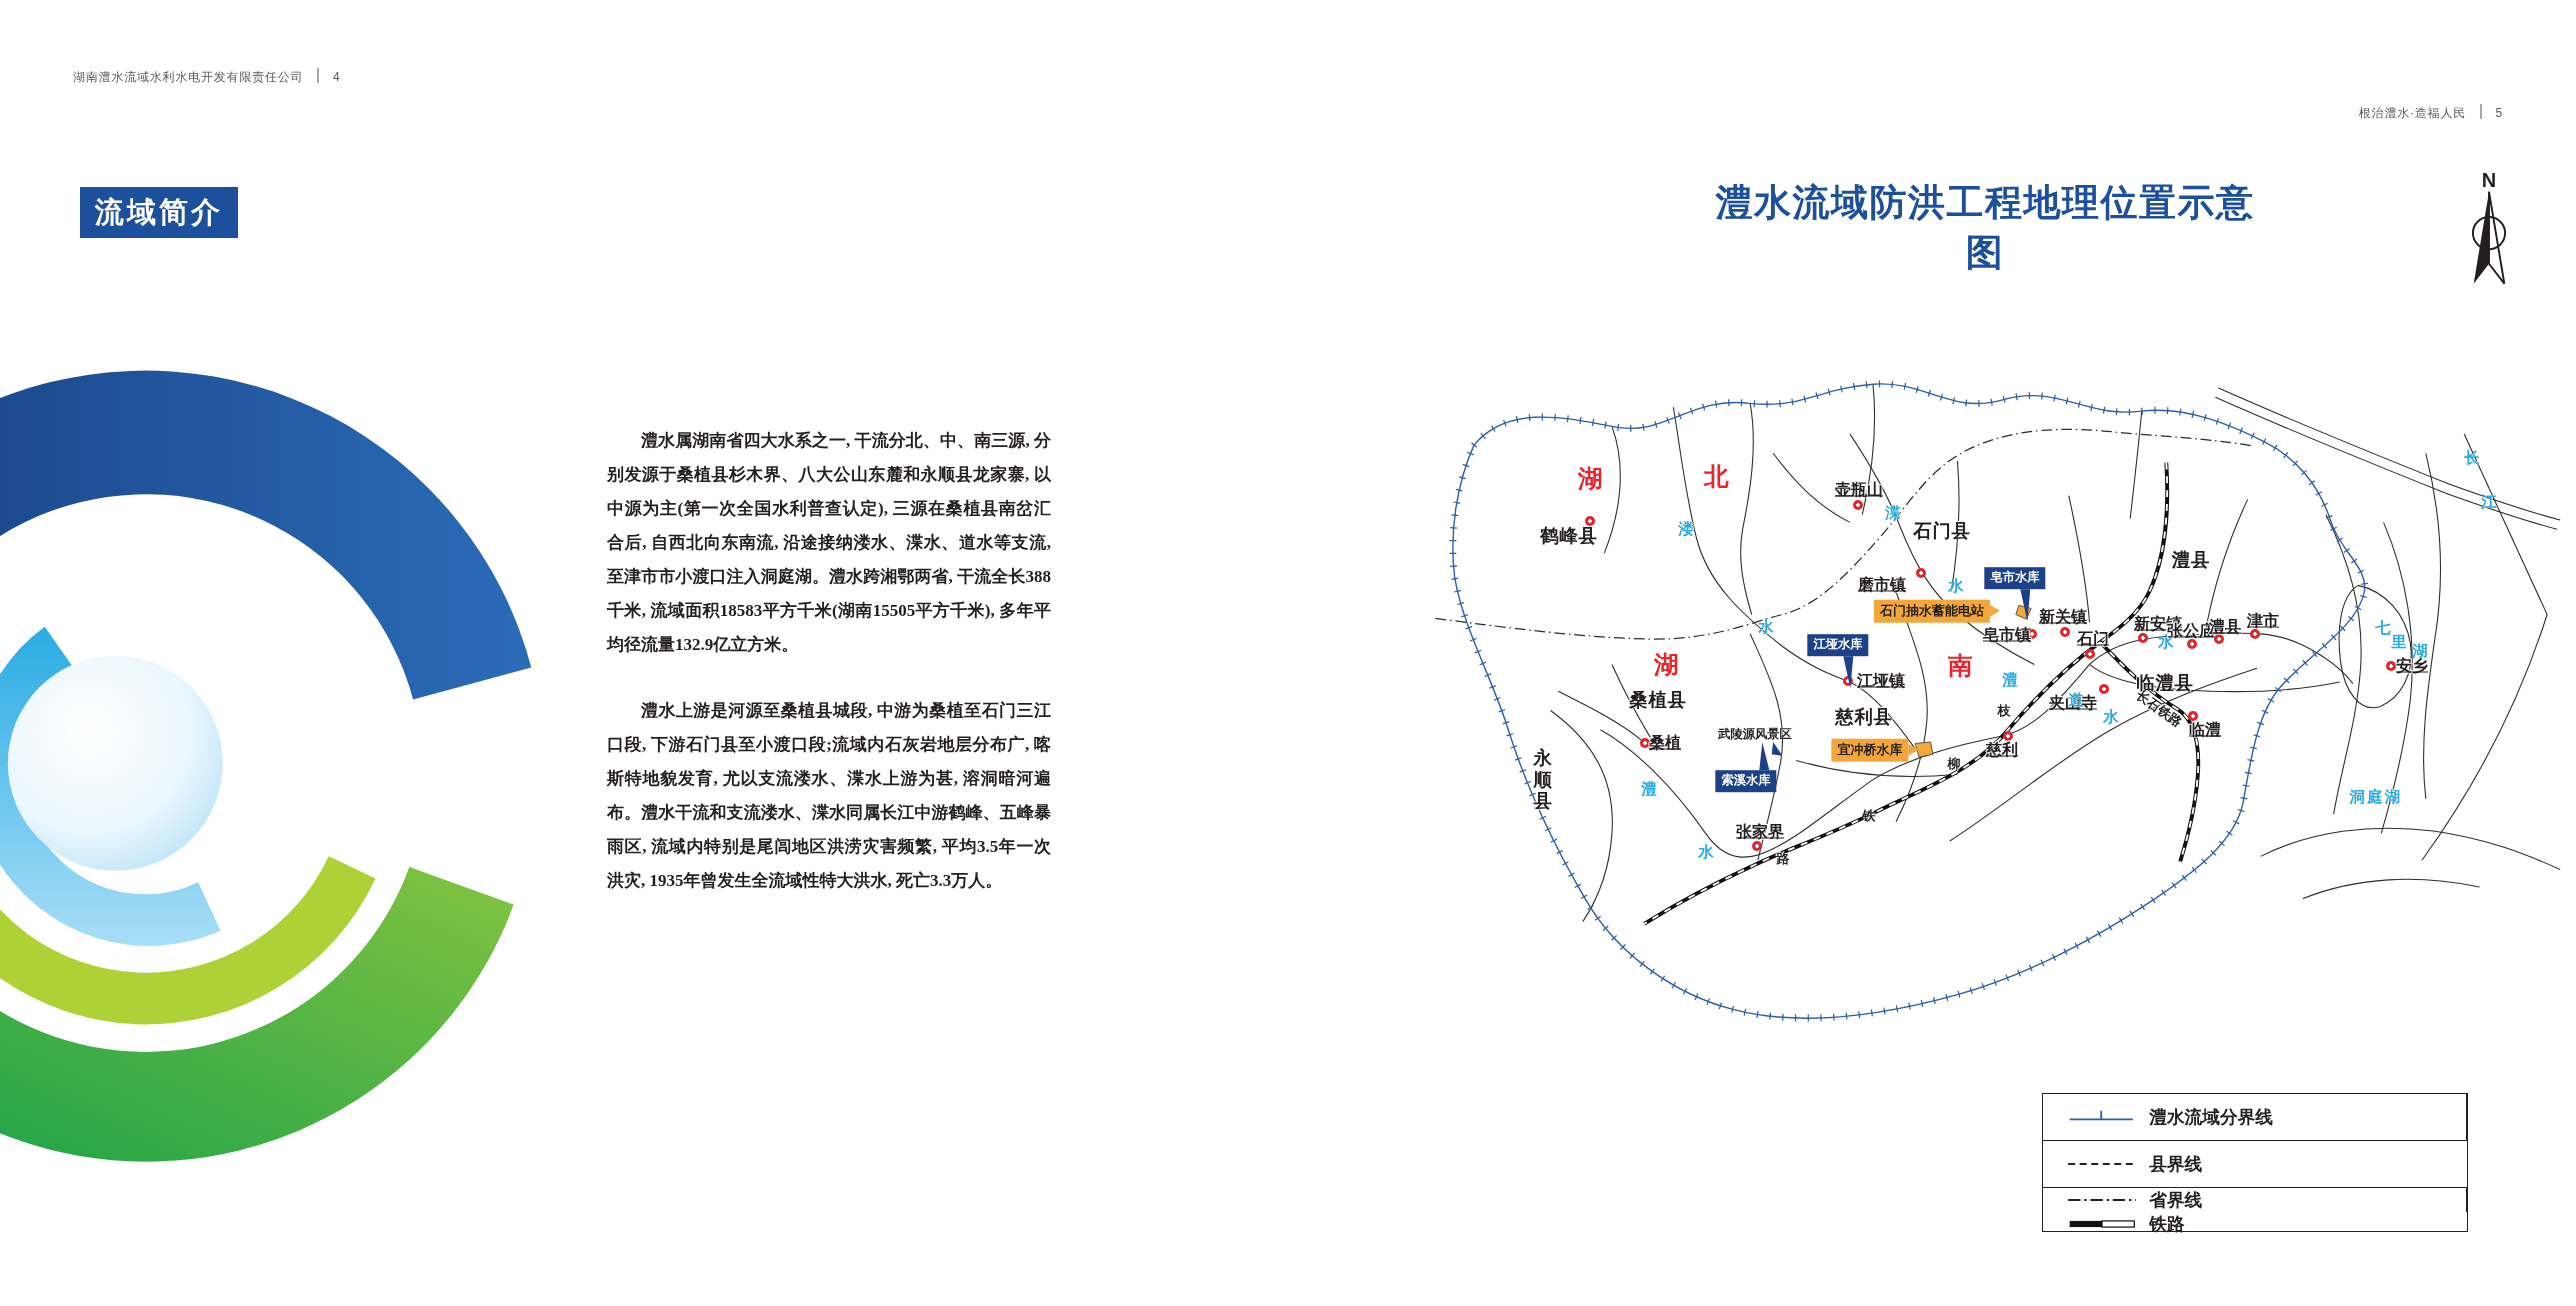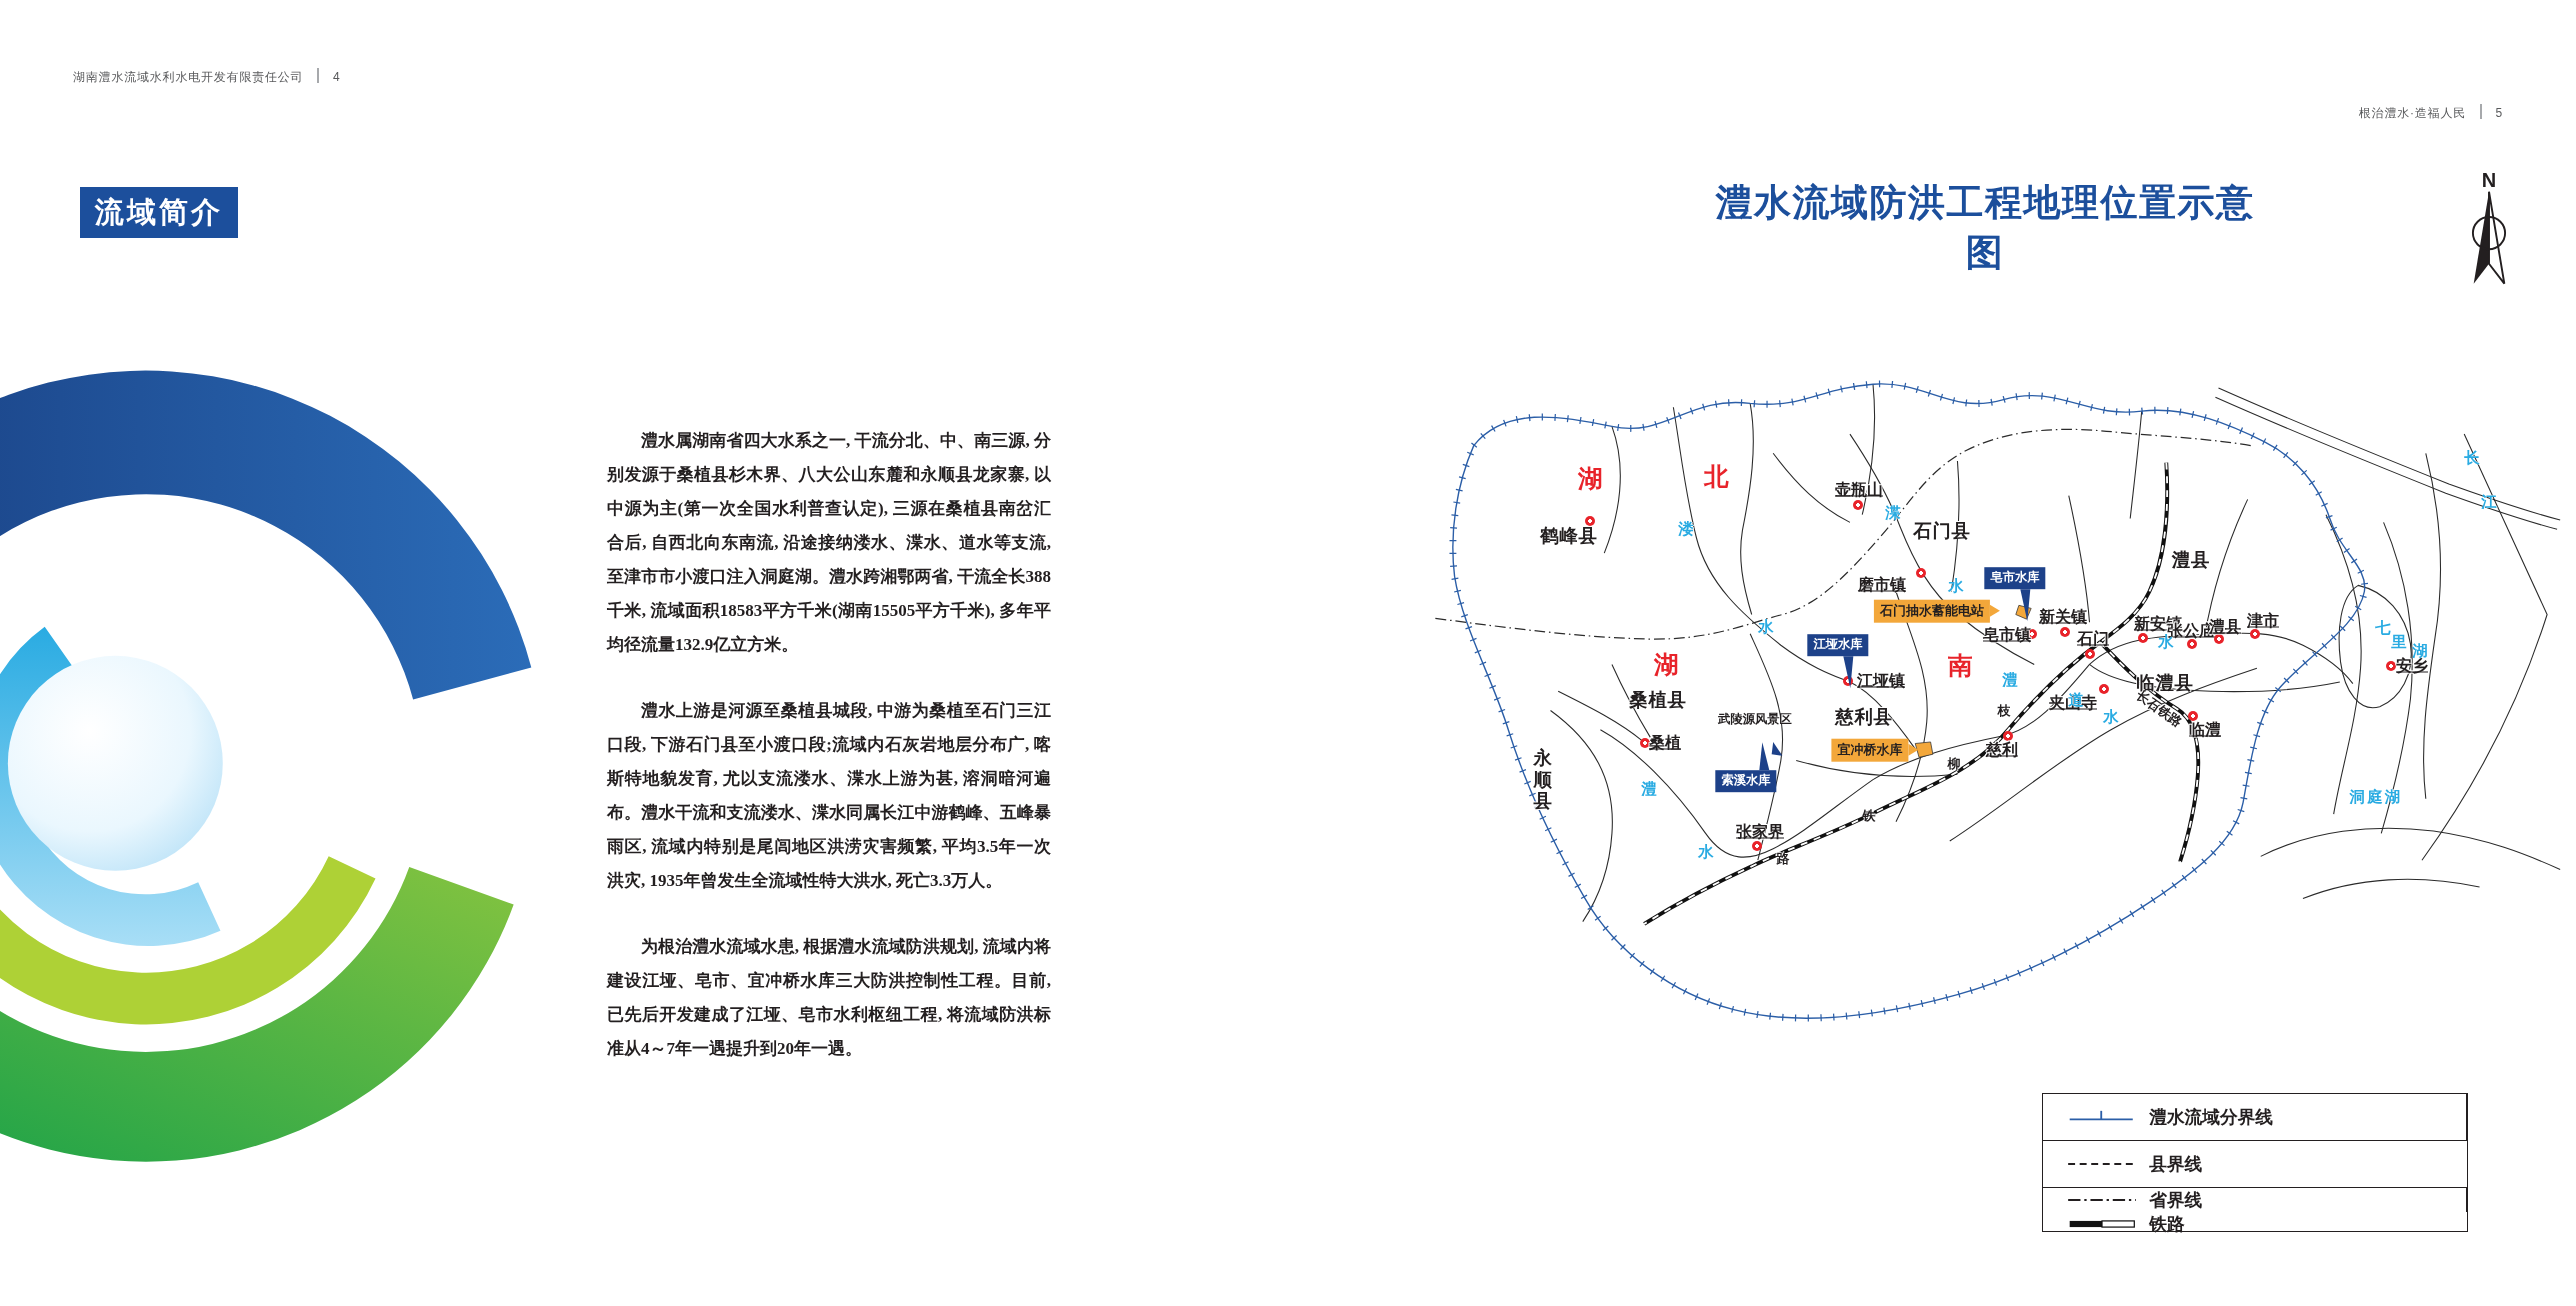--- a/index.html
+++ b/index.html
@@ -99,21 +99,20 @@
     <path d="M-281,805 A520,520 0 1 1 692,450 L538,492 A360,360 0 1 0 -136,737 Z" fill="url(#gBlue)"></path>
     <path d="M-120,698 A330,330 0 0 0 489,725 L428,696 A262,262 0 0 1 -56,675 Z" fill="#aed136"></path>
     <path d="M58,397 A230,230 0 0 0 287,793 L258,730 A160,160 0 0 1 98,454 Z" fill="url(#gCyan)"></path>
     <circle cx="150" cy="575" r="140" fill="url(#gSphere)"></circle>
   </g>
 </svg>
 
 <div class="bodytext">
   <p>澧水属湖南省四大水系之一, 干流分北、中、南三源, 分别发源于桑植县杉木界、八大公山东麓和永顺县龙家寨, 以中源为主(第一次全国水利普查认定), 三源在桑植县南岔汇合后, 自西北向东南流, 沿途接纳溇水、渫水、道水等支流, 至津市市小渡口注入洞庭湖。澧水跨湘鄂两省, 干流全长388千米, 流域面积18583平方千米(湖南15505平方千米), 多年平均径流量132.9亿立方米。</p>
   <p>澧水上游是河源至桑植县城段, 中游为桑植至石门三江口段, 下游石门县至小渡口段;流域内石灰岩地层分布广, 喀斯特地貌发育, 尤以支流溇水、渫水上游为甚, 溶洞暗河遍布。澧水干流和支流溇水、渫水同属长江中游鹤峰、五峰暴雨区, 流域内特别是尾闾地区洪涝灾害频繁, 平均3.5年一次洪灾, 1935年曾发生全流域性特大洪水, 死亡3.3万人。</p>
-  <p>为根治澧水流域水患, 根据澧水流域防洪规划, 流域内将建设江垭、皂市、宜冲桥水库三大防洪控制性工程。目前, 已先后开发建成了江垭、皂市水利枢纽工程, 将流域防洪标准从4～7年一遇提升到20年一遇。</p>
 </div>
 
 <div class="hdr hdr-r">
   <span>根治澧水·造福人民</span><span class="pgsep"></span><span>5</span>
 </div>
 
 <div class="map-title">澧水流域防洪工程地理位置示意图</div>
 
 <div class="compass">
   <div class="n">N</div>
@@ -244,21 +243,21 @@
       <div class="ml riv" style="left: 1069px; top: 141px;">江</div>
       <div class="ml lake" style="left: 964px; top: 267px;">七</div>
       <div class="ml lake" style="left: 980px; top: 281px;">里</div>
       <div class="ml lake" style="left: 1001px; top: 290px;">湖</div>
       <div class="ml lake" style="left: 956px; top: 436px;">洞庭湖</div>
       <div class="ml railtxt" style="left: 739px; top: 348px; transform: translate(-50%, -50%) rotate(35deg);">长石铁路</div>
       <div class="ml railtxt" style="left: 584px; top: 350px;">枝</div>
       <div class="ml railtxt" style="left: 534px; top: 403px;">柳</div>
       <div class="ml railtxt" style="left: 449px; top: 455px;">铁</div>
       <div class="ml railtxt" style="left: 363px; top: 498px;">路</div>
-      <div class="ml scenic" style="left: 335px; top: 358px;">武陵源风景区</div>
+      <div class="ml scenic" style="left: 335px; top: 373px;">武陵源风景区</div>
       <div class="ml proj" style="left: 512px; top: 250px;">石门抽水蓄能电站</div>
       <div class="ml proj" style="left: 450px; top: 389px;">宜冲桥水库</div>
       <div class="ml resv" style="left: 418px; top: 284px;">江垭水库<span class="ptr ptr-down"></span></div>
       <div class="ml resv" style="left: 595px; top: 217px;">皂市水库<span class="ptr ptr-down"></span></div>
       <div class="ml resv" style="left: 326px; top: 420px;">索溪水库<span class="ptr ptr-up"></span></div>
     </div>
 </div>
 
 <div class="legend">
   <div class="legend-grid">

